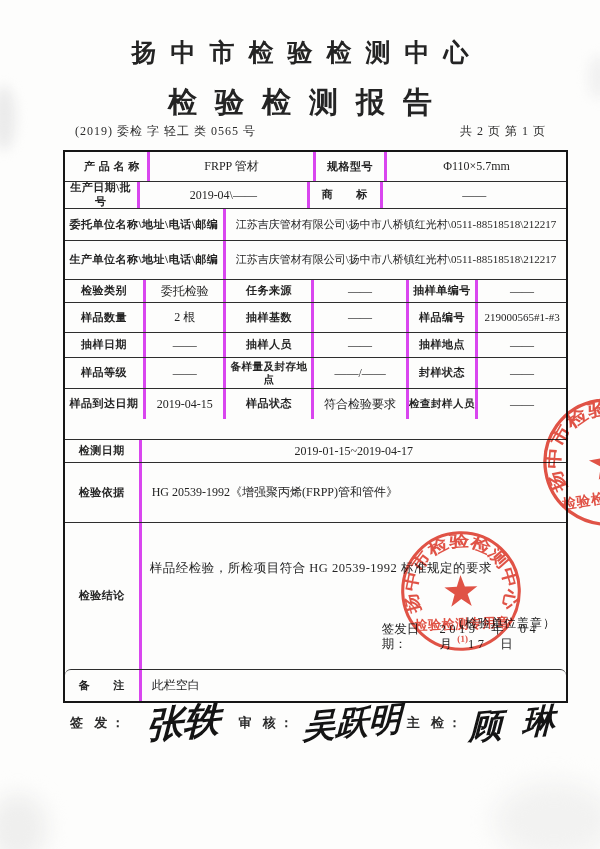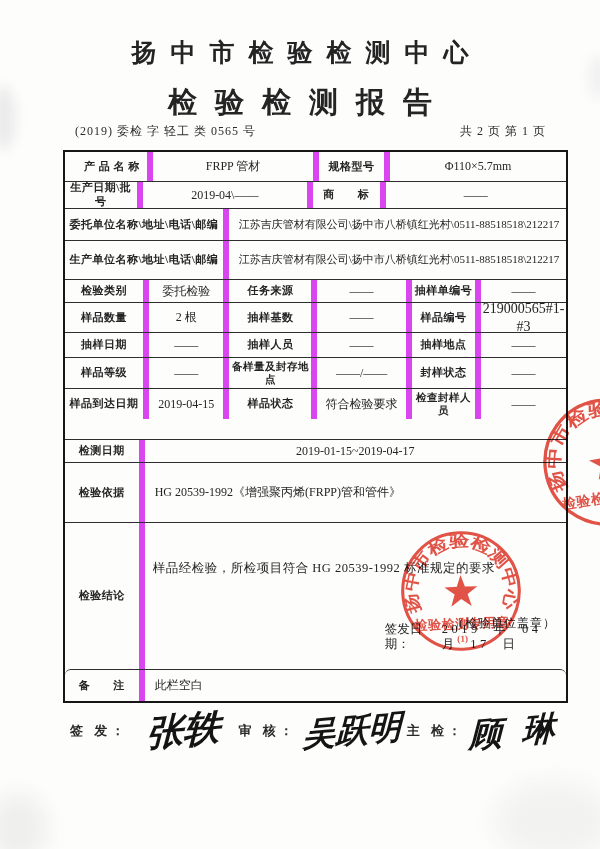--- a/index.html
+++ b/index.html
@@ -31,30 +31,30 @@
   }
 
   
   .info-table{
     position:absolute;left:63px;top:150px;width:505px;
     border:2px solid #161616;box-sizing:border-box;background:transparent;
   }
   .t-row{display:flex;box-sizing:border-box;border-top:1px solid #2e2e2e;}
   .t-row:first-child{border-top:none;margin-left:12px;}
   .cell{
-    box-sizing:border-box;border-left:6px solid #d946ef;
+    box-sizing:border-box;border-left:3px solid #d946ef;
     display:flex;align-items:center;justify-content:center;
     text-align:center;font-size:12px;line-height:1.25;overflow:hidden;
   }
   .cell:first-child{border-left:none;}
   .lab{font-weight:600;letter-spacing:.5px;}
   .left{justify-content:flex-start;text-align:left;padding-left:10px;padding-right:6px;}
   .f11{font-size:11px;}
   .f10{font-size:10.5px;}
-  .f9{font-size:14px;letter-spacing:0;}
+  .f9{font-size:11px;letter-spacing:0;}
   
   .wA1{width:14.3%;} .wA2{width:34.0%;} .wA3{width:14.5%;} .wA4{width:37.2%;}
   .wB1{width:31.5%;} .wB2{width:68.5%;}
   .wC1{width:15.6%;} .wC2{width:16.0%;} .wC3{width:17.6%;} .wC4{width:18.8%;} .wC5{width:13.9%;} .wC6{width:18.1%;}
   .wD1{width:14.7%;} .wD2{width:85.3%;}
 
   
   .concl-val{position:relative;display:block;text-align:left;}
   .concl-text{position:absolute;top:38px;left:8px;right:8px;font-size:12.5px;letter-spacing:.5px;}
   .seal-hint{position:absolute;top:93px;right:10px;font-size:12px;letter-spacing:1px;}
@@ -63,21 +63,21 @@
 
   
   .stamp{position:absolute;opacity:.87;mix-blend-mode:multiply;}
   .stamp svg{display:block;}
   .stamp-main{left:399px;top:529px;width:124px;height:124px;transform:rotate(-2deg);}
   .stamp-side{left:541px;top:396px;width:132px;height:132px;transform:rotate(-9deg);}
 
   
   .signoff{
     position:absolute;left:70px;top:698px;width:505px;
-    display:flex;align-items:center;margin-top:8px;
+    display:flex;align-items:center;
   }
   .sig-label{font-size:13px;font-weight:600;letter-spacing:4px;color:#2a2a2a;white-space:nowrap;}
   .sig-name{
     font-style:italic;font-weight:700;color:#141414;white-space:nowrap;
     transform:rotate(-5deg) skewX(-6deg);display:inline-block;
   }
   .sig-1{font-size:37px;width:140px;text-align:center;margin:0 4px;}
   .sig-2{font-size:33px;width:140px;text-align:center;margin:0 4px;}
   .sig-3{font-size:33px;letter-spacing:20px;flex:1;text-align:center;margin-left:4px;}
 </style>

